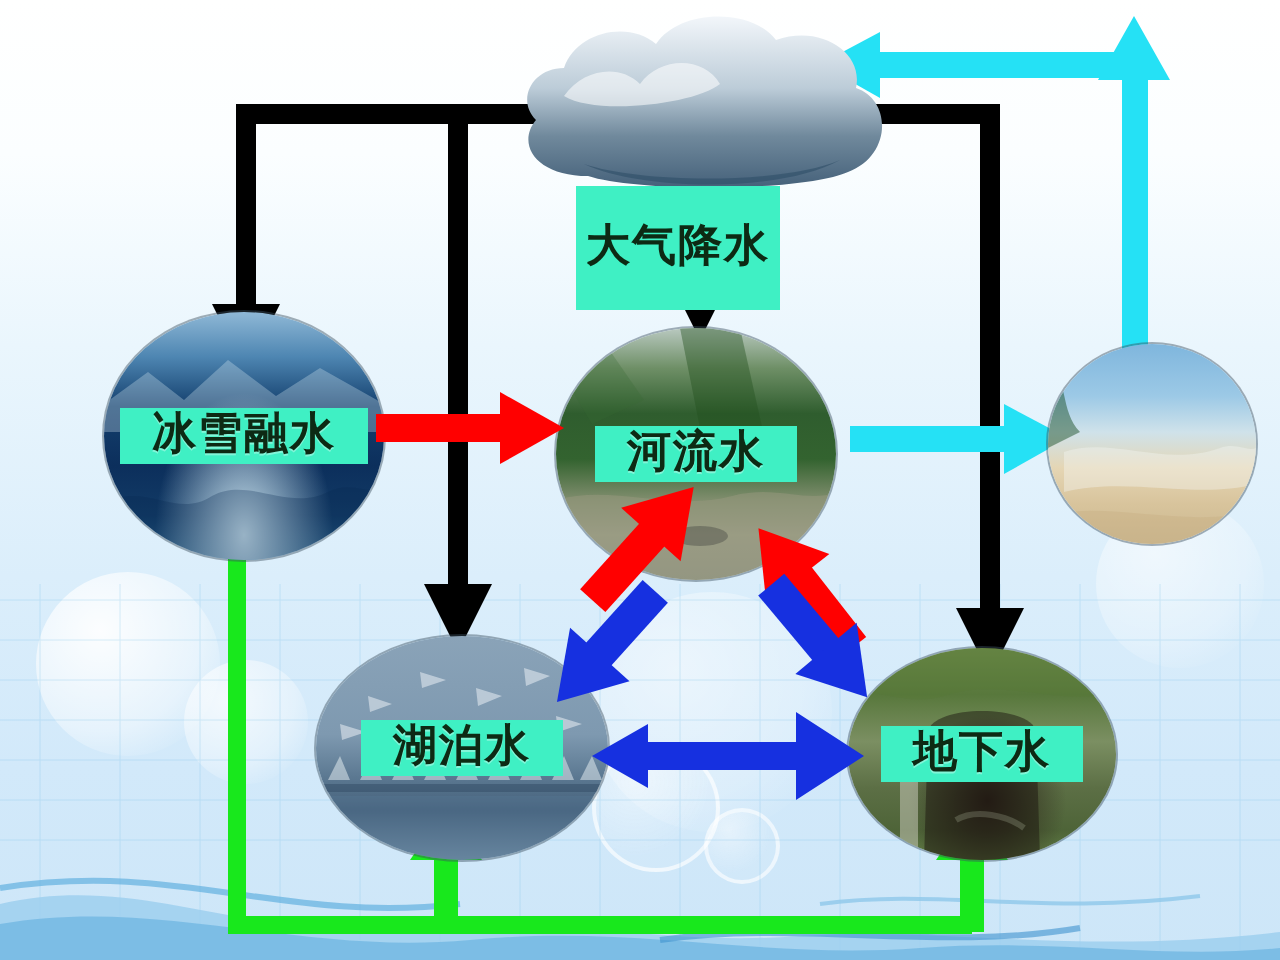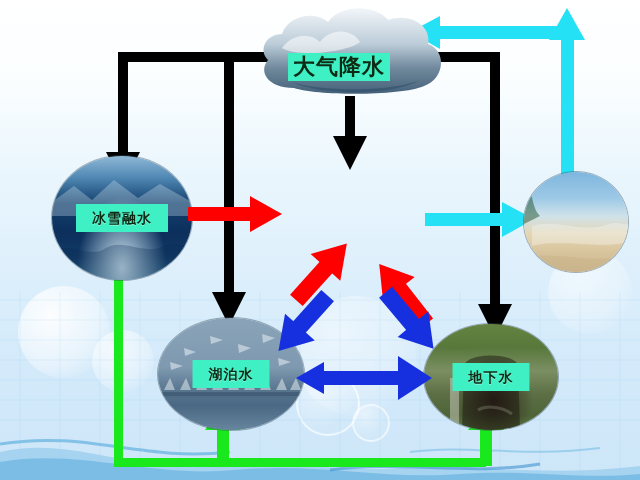--- a/index.html
+++ b/index.html
@@ -14,21 +14,21 @@
   }
   
   .bubble{position:absolute;border-radius:50%;background:radial-gradient(circle at 35% 32%,rgba(255,255,255,.92),rgba(255,255,255,.42) 58%,rgba(255,255,255,.06) 78%);}
   .bubble-ring{position:absolute;border-radius:50%;border:2px solid rgba(255,255,255,.75);background:radial-gradient(circle at 32% 28%,rgba(255,255,255,.55),rgba(255,255,255,.05) 62%);}
   
   .node{position:absolute;border-radius:50%;overflow:hidden;box-shadow:0 0 0 1px rgba(60,80,95,.45);}
   .node .photo{position:absolute;inset:0;}
   .node .cap{
     position:absolute;left:50%;top:50%;transform:translate(-50%,-50%);
     background:#3ff0c4;color:#0d2a14;
-    font-size:14px;line-height:26px;font-weight:700;
+    font-size:22px;line-height:26px;font-weight:700;
     padding:1px 16px;white-space:nowrap;letter-spacing:1px;
     text-shadow:0 1px 0 rgba(255,255,255,.35);
   }
   
   .ph-ice{background:
       radial-gradient(ellipse at 50% 90%,#cfe7f2 0%,rgba(207,231,242,0) 45%),
       linear-gradient(180deg,#8fb8d6 0%,#4e86b2 18%,#14406e 38%,#0c2f5c 62%,#123b66 82%,#2a5f86 100%);}
   .ph-river{background:
       linear-gradient(180deg,#b9c9c0 0%,#6e8f66 16%,#2f5d2e 34%,#33632f 52%,#7f8d6d 68%,#9a9d86 82%,#8e9382 100%);}
   .ph-ocean{background:
@@ -36,21 +36,21 @@
   .ph-lake{background:
       linear-gradient(180deg,#8aa3b8 0%,#7e99b0 44%,#5d7a93 62%,#44607a 78%,#6d8aa2 100%);}
   .ph-ground{background:
       radial-gradient(ellipse at 52% 72%,#2a2018 0%,rgba(42,32,24,0) 40%),
       linear-gradient(180deg,#6e8b4a 0%,#58783c 22%,#7b8f62 44%,#5c6f45 66%,#4e6438 86%,#5f7a43 100%);}
   .flecks{position:absolute;inset:0;opacity:.55;}
   
   svg.layer{position:absolute;left:0;top:0;width:640px;height:480px;}
   .cloudtxt{
     position:absolute;background:#3ff0c4;color:#0d2a14;font-weight:700;
-    font-size:22px;line-height:26px;padding:1px 5px;white-space:nowrap;letter-spacing:1px;
+    font-size:22px;line-height:26px;padding:18px 5px;white-space:nowrap;letter-spacing:1px;margin-top:40px;
   }
 </style>
 </head>
 <body>
 
 <div id="stage">
 
   <div class="bubble" style="left:18px;top:286px;width:92px;height:92px;"></div>
   <div class="bubble" style="left:92px;top:330px;width:62px;height:62px;opacity:.8;"></div>
   <div class="bubble" style="left:296px;top:296px;width:120px;height:120px;opacity:.55;"></div>
@@ -117,20 +117,30 @@
   <div class="node" style="left:52px;top:156px;width:140px;height:124px;">
     <div class="photo ph-ice"></div>
     <svg class="flecks" viewBox="0 0 140 124">
       <path d="M0 46 L22 30 L40 44 L62 24 L86 42 L108 28 L140 46 L140 60 L0 60 Z" fill="#dff0f8" opacity=".55"></path>
       <path d="M0 96 C20 84 36 104 54 92 C72 82 92 100 112 90 C124 84 132 92 140 88 L140 124 L0 124 Z" fill="#0a2a52" opacity=".5"></path>
       <path d="M28 74 C34 64 42 80 48 70" stroke="#e8f4fa" stroke-width="3" fill="none" opacity=".6"></path>
     </svg>
     <div class="cap">冰雪融水</div>
   </div>
 
+  <div class="node" style="left:278px;top:164px;width:140px;height:126px;">
+    <div class="photo ph-river"></div>
+    <svg class="flecks" viewBox="0 0 140 126">
+      <path d="M62 0 L92 0 L104 54 L74 60 Z" fill="#24501f" opacity=".75"></path>
+      <path d="M0 18 L26 10 L44 36 L18 48 Z" fill="#3a6a33" opacity=".5"></path>
+      <path d="M0 86 C28 78 58 92 88 84 C110 78 126 88 140 82 L140 126 L0 126 Z" fill="#9a9a80" opacity=".85"></path>
+      <ellipse cx="72" cy="104" rx="14" ry="5" fill="#4c4c46" opacity=".8"></ellipse>
+    </svg>
+    <div class="cap">河流水</div>
+  </div>
 
   <div class="node" style="left:524px;top:172px;width:104px;height:100px;">
     <div class="photo ph-ocean"></div>
     <svg class="flecks" viewBox="0 0 104 100">
       <path d="M0 8 C10 16 6 34 16 44 L0 52 Z" fill="#15491f" opacity=".85"></path>
       <path d="M8 54 C32 46 58 62 86 52 C94 49 100 54 104 52 L104 70 C74 78 40 66 8 74 Z" fill="#f3f6f4" opacity=".7"></path>
       <path d="M0 86 C30 78 64 92 104 84 L104 100 L0 100 Z" fill="#c9b084" opacity=".8"></path>
     </svg>
   </div>
 

